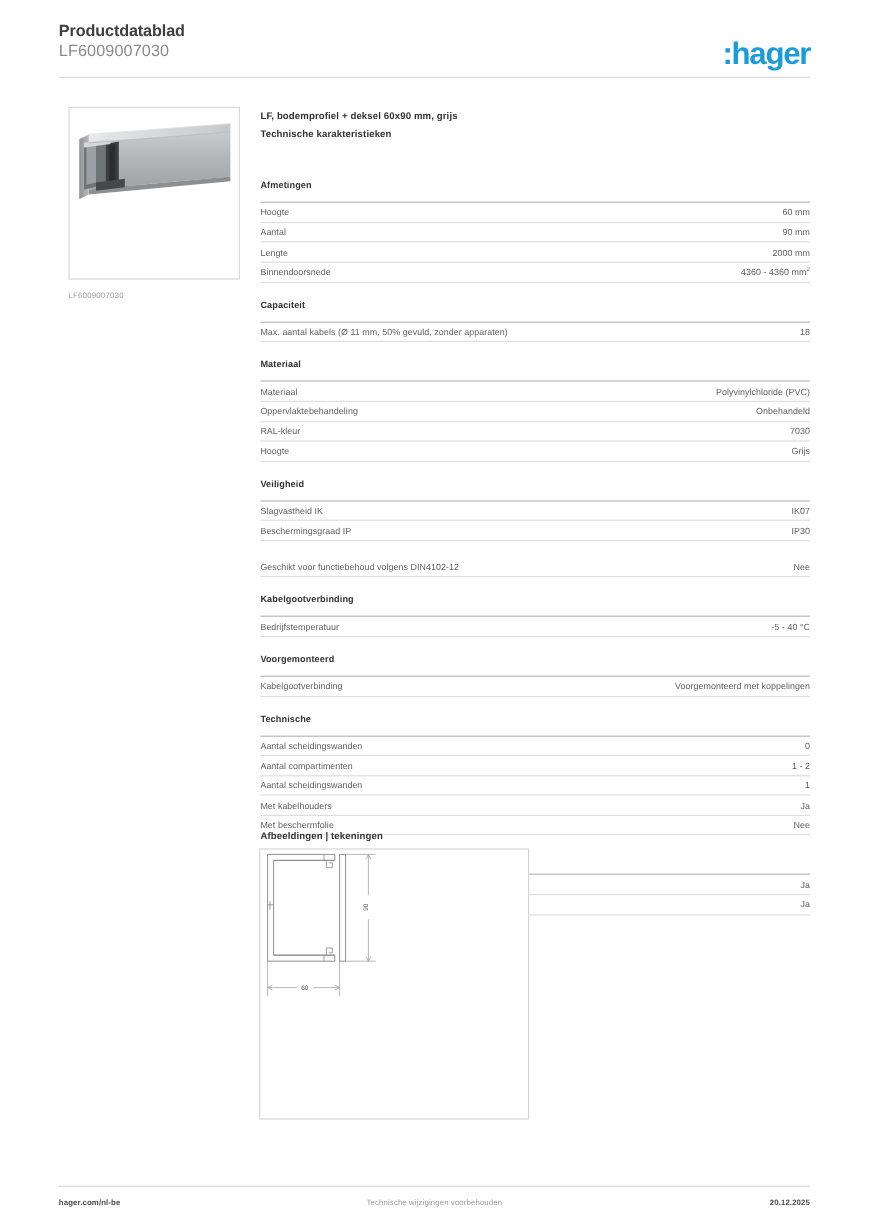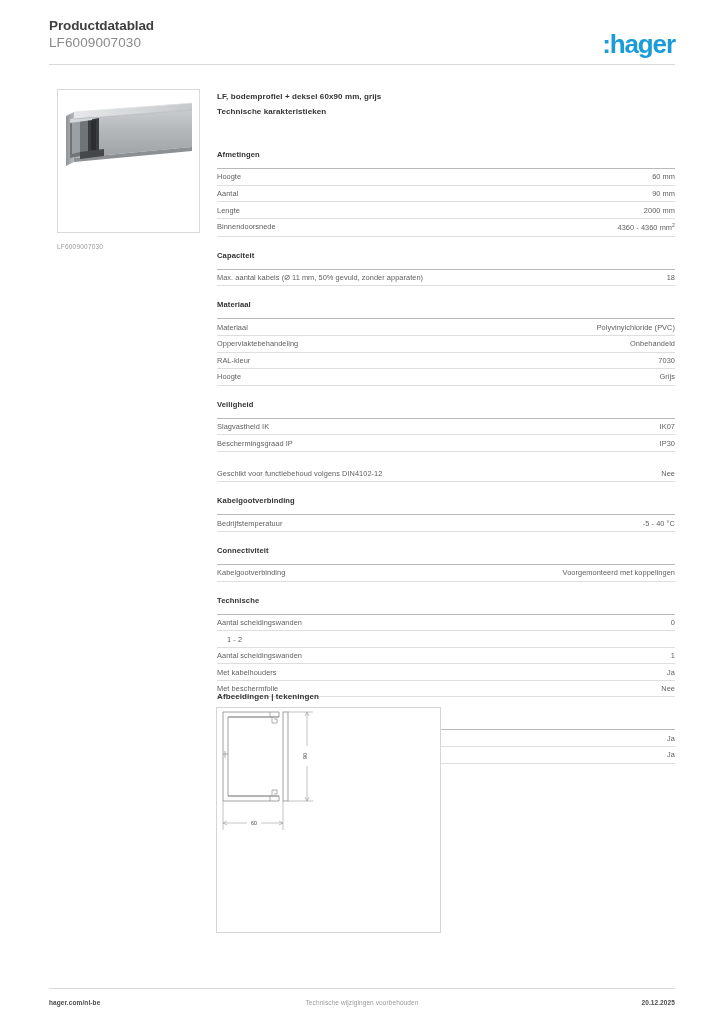--- a/index.html
+++ b/index.html
@@ -317,33 +317,34 @@
           </div>
         </div>
         <div class="spec-section">
           <div class="section-title">Kabelgootverbinding</div>
           <div class="spec-row">
             <div class="spec-label">Bedrijfstemperatuur</div>
             <div class="spec-value"><span>-5 - 40 °C</span></div>
           </div>
         </div>
         <div class="spec-section">
-          <div class="section-title">Connectiviteit</div>
+          <div class="section-title">Voorgemonteerd</div>
           <div class="spec-row">
             <div class="spec-label">Kabelgootverbinding</div>
             <div class="spec-value"><span>Voorgemonteerd met koppelingen</span></div>
           </div>
         </div>
         <div class="spec-section">
           <div class="section-title">Technische</div>
           <div class="spec-row">
             <div class="spec-label">Aantal scheidingswanden</div>
             <div class="spec-value"><span>0</span></div>
           </div>
           <div class="spec-row">
+            <div class="spec-label">Aantal compartimenten</div>
             <div class="spec-value"><span>1 - 2</span></div>
           </div>
           <div class="spec-row">
             <div class="spec-label">Aantal scheidingswanden</div>
             <div class="spec-value"><span>1</span></div>
           </div>
           <div class="spec-row">
             <div class="spec-label">Met kabelhouders</div>
             <div class="spec-value"><span>Ja</span></div>
           </div>

